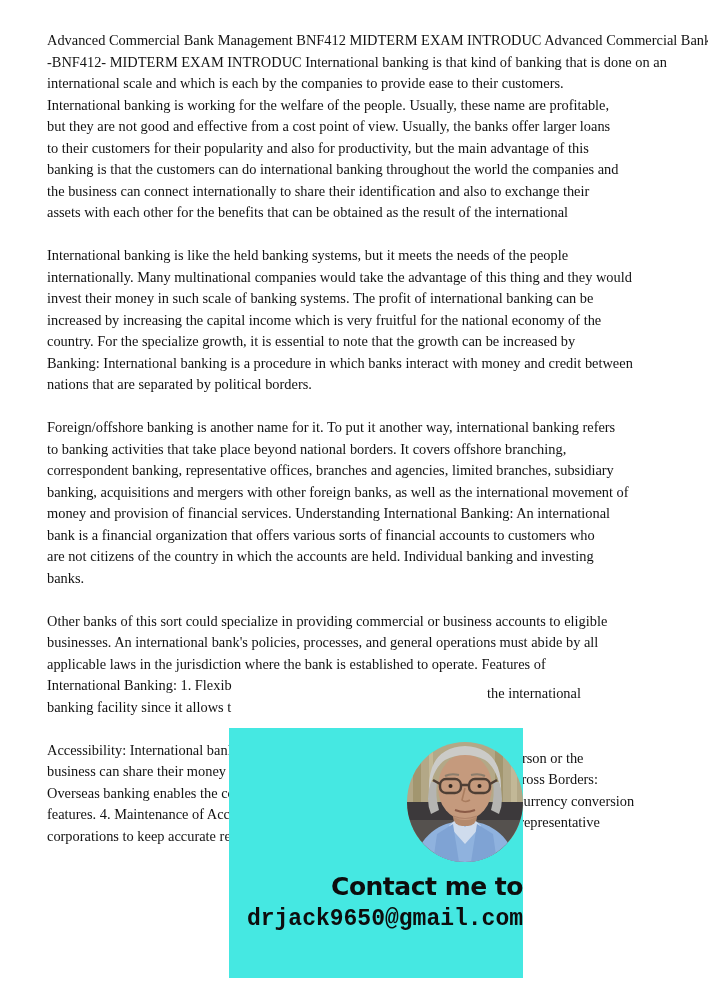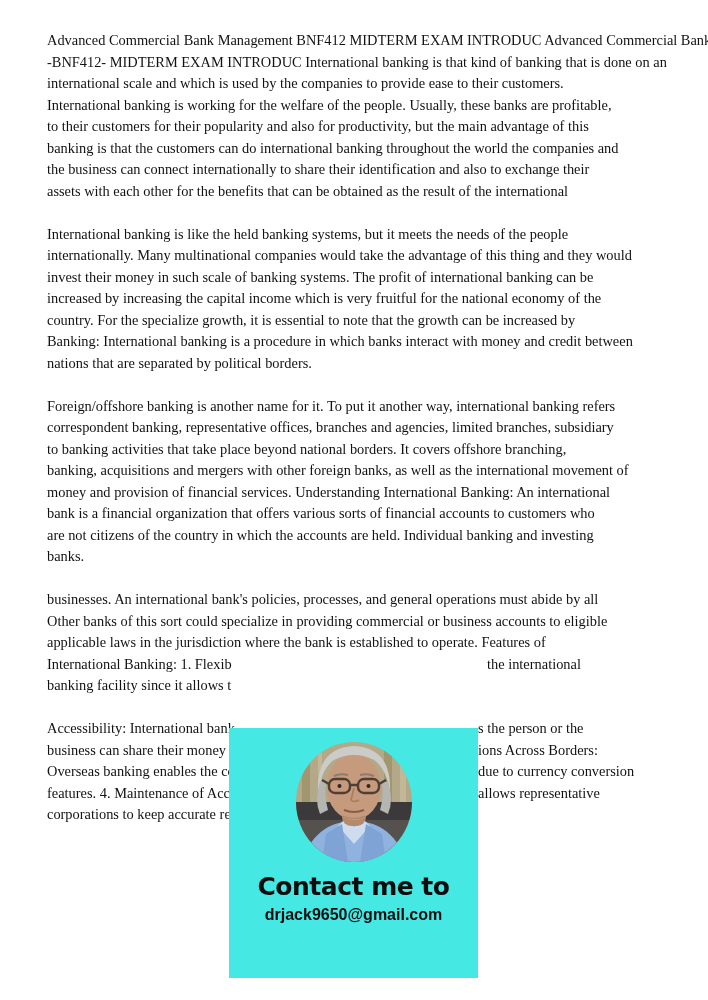--- a/index.html
+++ b/index.html
@@ -14,87 +14,88 @@
 
   
   #doc{
     position:absolute;left:47px;top:30px;width:661px;
     color:#121212;
     font-size:14.4px;
     line-height:21.5px;
   }
   .para{margin:0 0 21.5px 0;}
   .line{white-space:nowrap;height:21.5px;position:relative;}
-  .rfrag{position:absolute;left:431px;top:0;}
+  .rfrag{position:absolute;left:431px;top:8px;}
   .para:nth-child(4) .rfrag{left:440px;}
 
   
   #card{
-    position:absolute;left:229px;top:728px;width:249px;height:250px;
-    display:flex;flex-direction:column;align-items:center;
+    position:absolute;left:229px;top:728px;width:294px;height:250px;
+    display:flex;flex-direction:column;align-items:flex-end;
     z-index:5;
   }
   #photo{margin-top:14px;width:116px;height:120px;}
   #heading{
     margin-top:10px;
     font-family:"DejaVu Sans", sans-serif;
     font-weight:700;
     font-size:25px;
     line-height:30px;
     letter-spacing:-0.5px;
     color:#0d0d0d;
     text-align:center;
   }
   #email{
     margin-top:4px;
-    font-family:Liberation Sans, sans-serif;
+    font-family:Liberation Mono, monospace;
     font-weight:700;
-    font-size:16px;
+    font-size:23px;
     color:#0d0d0d;
     text-align:center;
   }
 </style>
 </head>
 <body>
 
 <div id="page">
 
   <div id="doc">
       <div class="para">
         <div class="line">Advanced Commercial Bank Management BNF412 MIDTERM EXAM INTRODUC Advanced Commercial Bank</div>
         <div class="line">-BNF412- MIDTERM EXAM INTRODUC International banking is that kind of banking that is done on an</div>
-        <div class="line">international scale and which is used by the companies to provide ease to their customers.</div>
-        <div class="line">International banking is working for the welfare of the people. Usually, these banks are profitable,</div>
+        <div class="line">international scale and which is each by the companies to provide ease to their customers.</div>
+        <div class="line">International banking is working for the welfare of the people. Usually, these name are profitable,</div>
+        <div class="line">but they are not good and effective from a cost point of view. Usually, the banks offer larger loans</div>
         <div class="line">to their customers for their popularity and also for productivity, but the main advantage of this</div>
         <div class="line">banking is that the customers can do international banking throughout the world the companies and</div>
         <div class="line">the business can connect internationally to share their identification and also to exchange their</div>
         <div class="line">assets with each other for the benefits that can be obtained as the result of the international</div>
       </div>
       <div class="para">
         <div class="line">International banking is like the held banking systems, but it meets the needs of the people</div>
         <div class="line">internationally. Many multinational companies would take the advantage of this thing and they would</div>
         <div class="line">invest their money in such scale of banking systems. The profit of international banking can be</div>
         <div class="line">increased by increasing the capital income which is very fruitful for the national economy of the</div>
         <div class="line">country. For the specialize growth, it is essential to note that the growth can be increased by</div>
         <div class="line">Banking: International banking is a procedure in which banks interact with money and credit between</div>
         <div class="line">nations that are separated by political borders.</div>
       </div>
       <div class="para">
         <div class="line">Foreign/offshore banking is another name for it. To put it another way, international banking refers</div>
+        <div class="line">to banking activities that take place beyond national borders. It covers offshore branching,</div>
         <div class="line">correspondent banking, representative offices, branches and agencies, limited branches, subsidiary</div>
-        <div class="line">to banking activities that take place beyond national borders. It covers offshore branching,</div>
         <div class="line">banking, acquisitions and mergers with other foreign banks, as well as the international movement of</div>
         <div class="line">money and provision of financial services. Understanding International Banking: An international</div>
         <div class="line">bank is a financial organization that offers various sorts of financial accounts to customers who</div>
         <div class="line">are not citizens of the country in which the accounts are held. Individual banking and investing</div>
         <div class="line">banks.</div>
       </div>
       <div class="para">
+        <div class="line">Other banks of this sort could specialize in providing commercial or business accounts to eligible</div>
         <div class="line">businesses. An international bank's policies, processes, and general operations must abide by all</div>
-        <div class="line">Other banks of this sort could specialize in providing commercial or business accounts to eligible</div>
         <div class="line">applicable laws in the jurisdiction where the bank is established to operate. Features of</div>
         <div class="line"><span>International Banking: 1. Flexib</span><span class="rfrag">the international</span></div>
         <div class="line"><span>banking facility since it allows t</span></div>
       </div>
       <div class="para">
         <div class="line"><span>Accessibility: International bank</span><span class="rfrag">s the person or the</span></div>
         <div class="line"><span>business can share their money</span><span class="rfrag">ions Across Borders:</span></div>
         <div class="line"><span>Overseas banking enables the co</span><span class="rfrag">due to currency conversion</span></div>
         <div class="line"><span>features. 4. Maintenance of Acc</span><span class="rfrag">allows representative</span></div>
         <div class="line"><span>corporations to keep accurate re</span></div>

